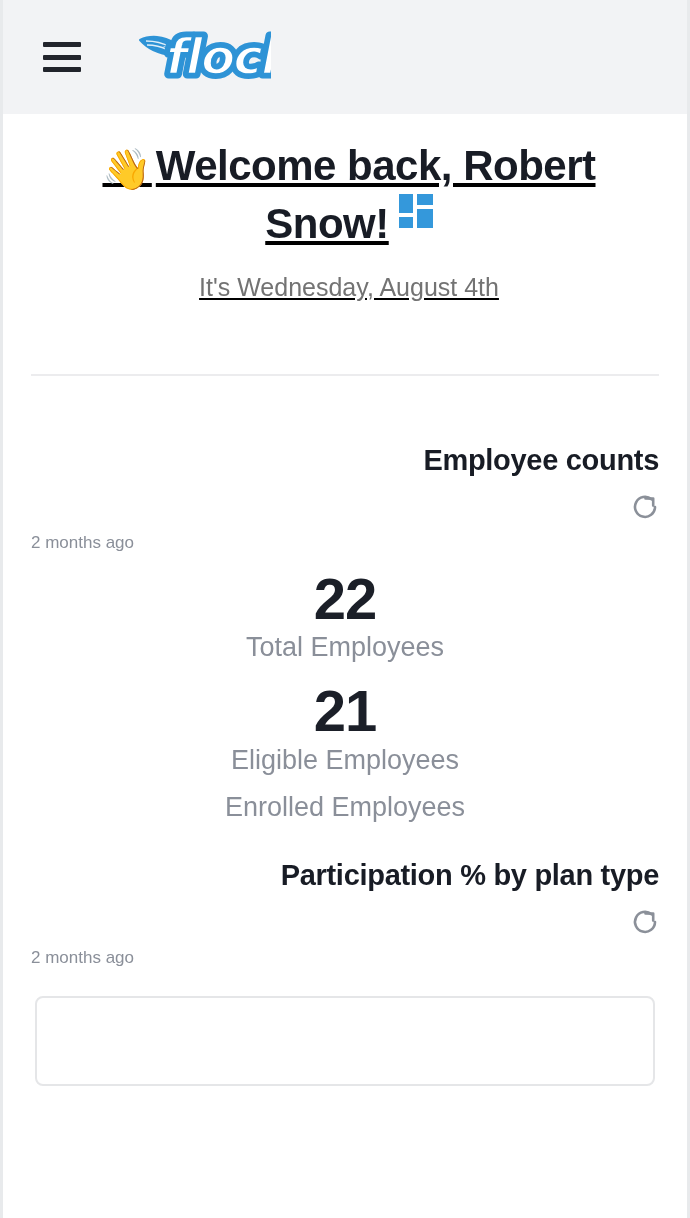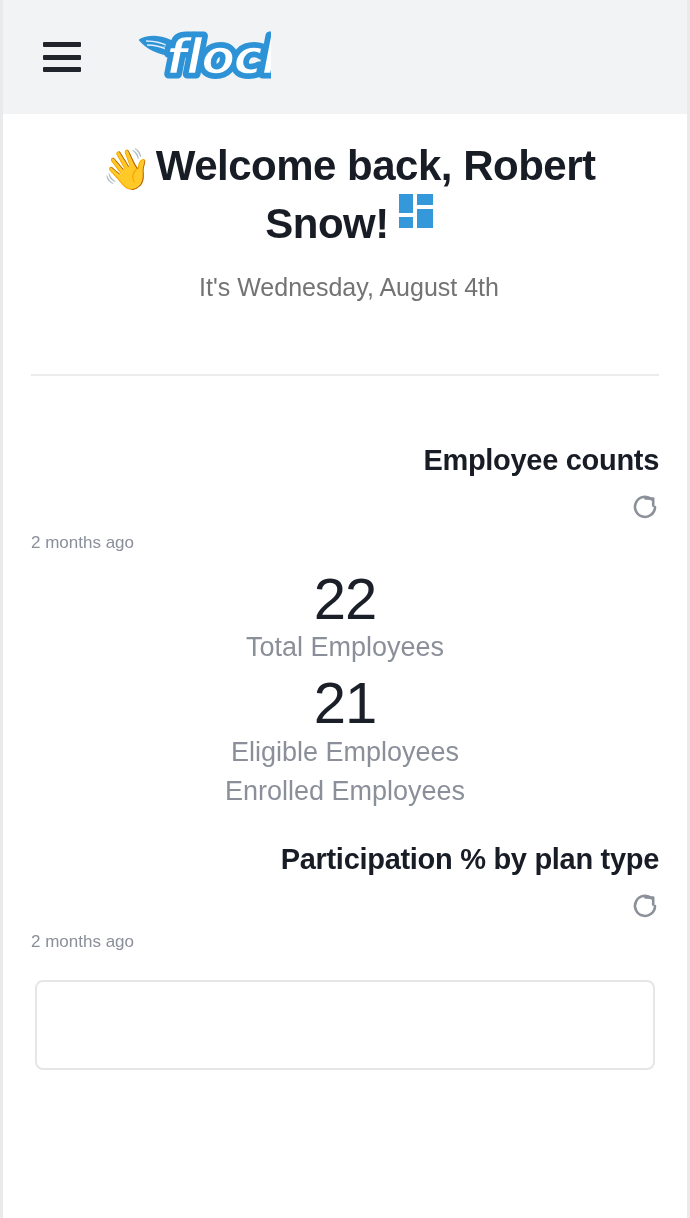--- a/index.html
+++ b/index.html
@@ -123,20 +123,21 @@
     justify-content: center;
     background: #ffffff;
     cursor: pointer;
   }
   .tab-next svg { width: 26px; height: 34px; }
 
   
   .welcome {
     padding: 26px 20px 0 28px;
     text-align: center;
+    text-decoration: underline;
   }
   .welcome-title {
     font-size: 42px;
     font-weight: 700;
     color: #181c25;
     line-height: 1.25;
     letter-spacing: -0.5px;
     position: relative;
     padding: 0 10px;
   }
@@ -195,31 +196,31 @@
     color: #8a8f99;
   }
 
   
   .stats {
     margin-top: 14px;
     text-align: center;
   }
   .stat-value {
     font-size: 58px;
-    font-weight: 400;
+    font-weight: 700;
     color: #1b1f28;
     line-height: 1.1;
     letter-spacing: -1px;
   }
   .stat-label {
     font-size: 27px;
     color: #8a8f99;
     margin-top: 2px;
   }
-  .stat + .stat { margin-top: 8px; }
+  .stat + .stat { margin-top: 16px; }
 
   .section-participation { margin-top: 36px; }
 
   .chart-card {
     margin: 28px 32px 0 32px;
     border: 2px solid #e5e6e8;
     border-radius: 8px;
     height: 90px;
     background: #ffffff;
   }

